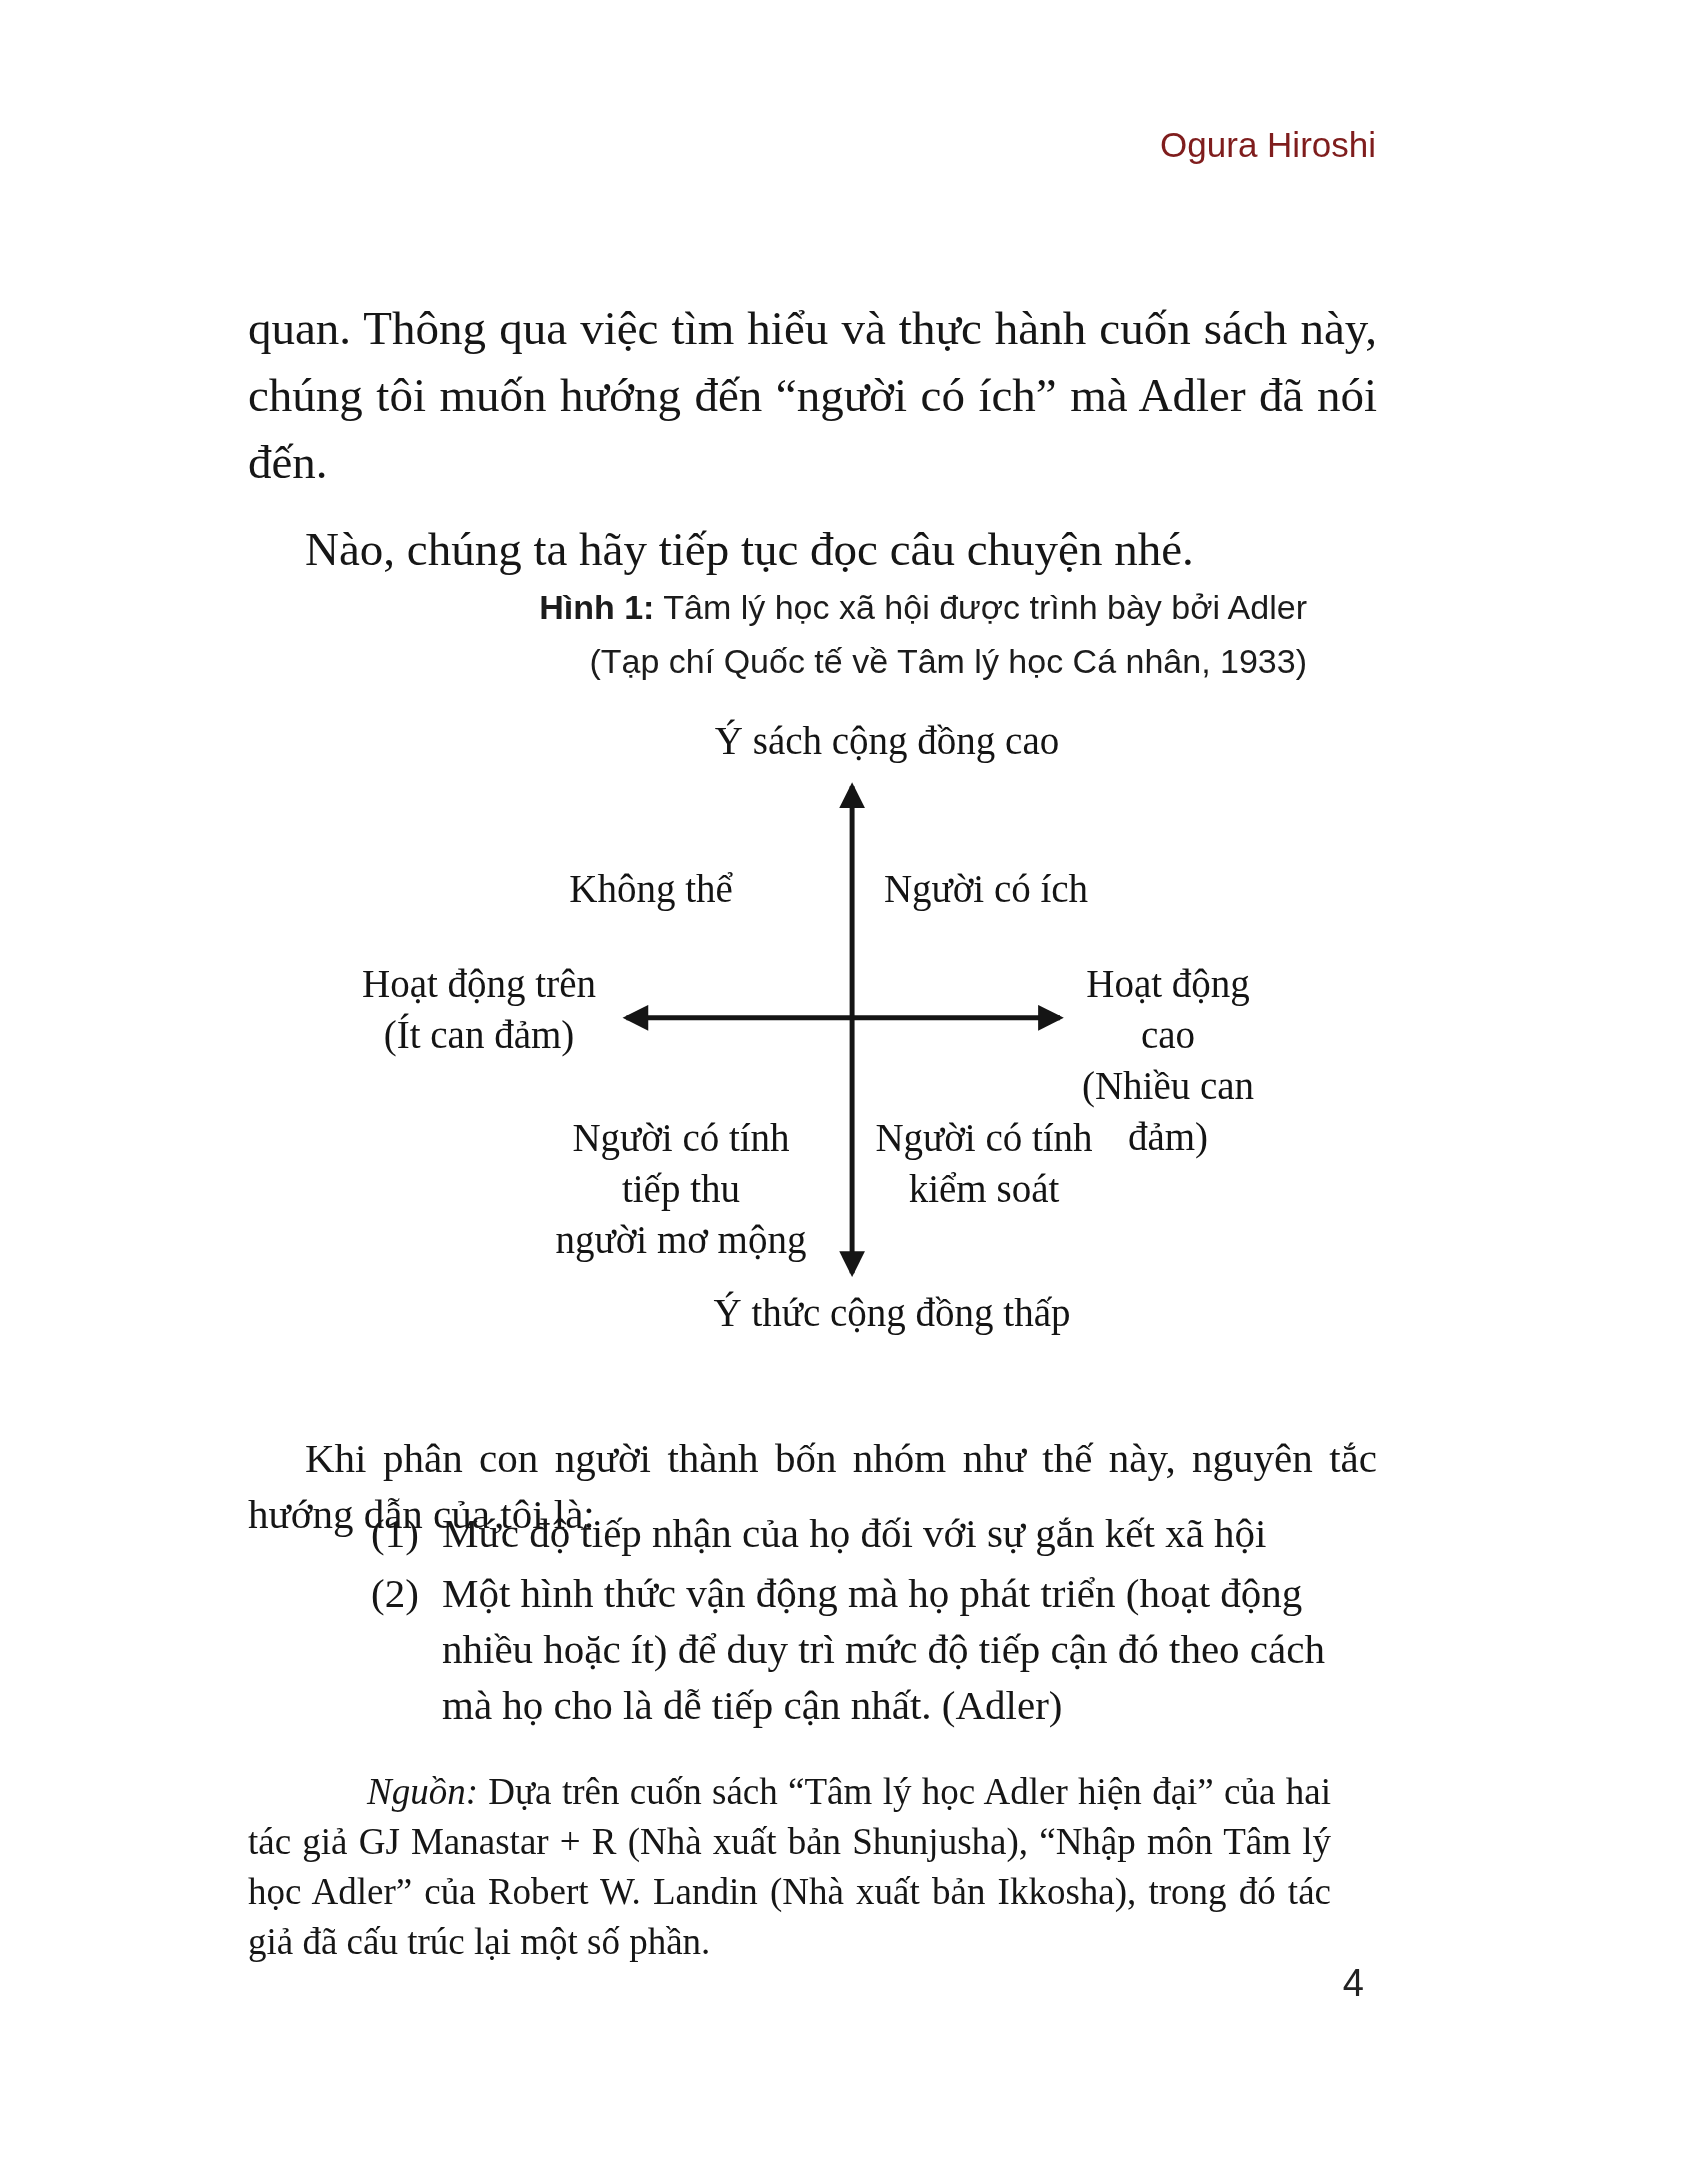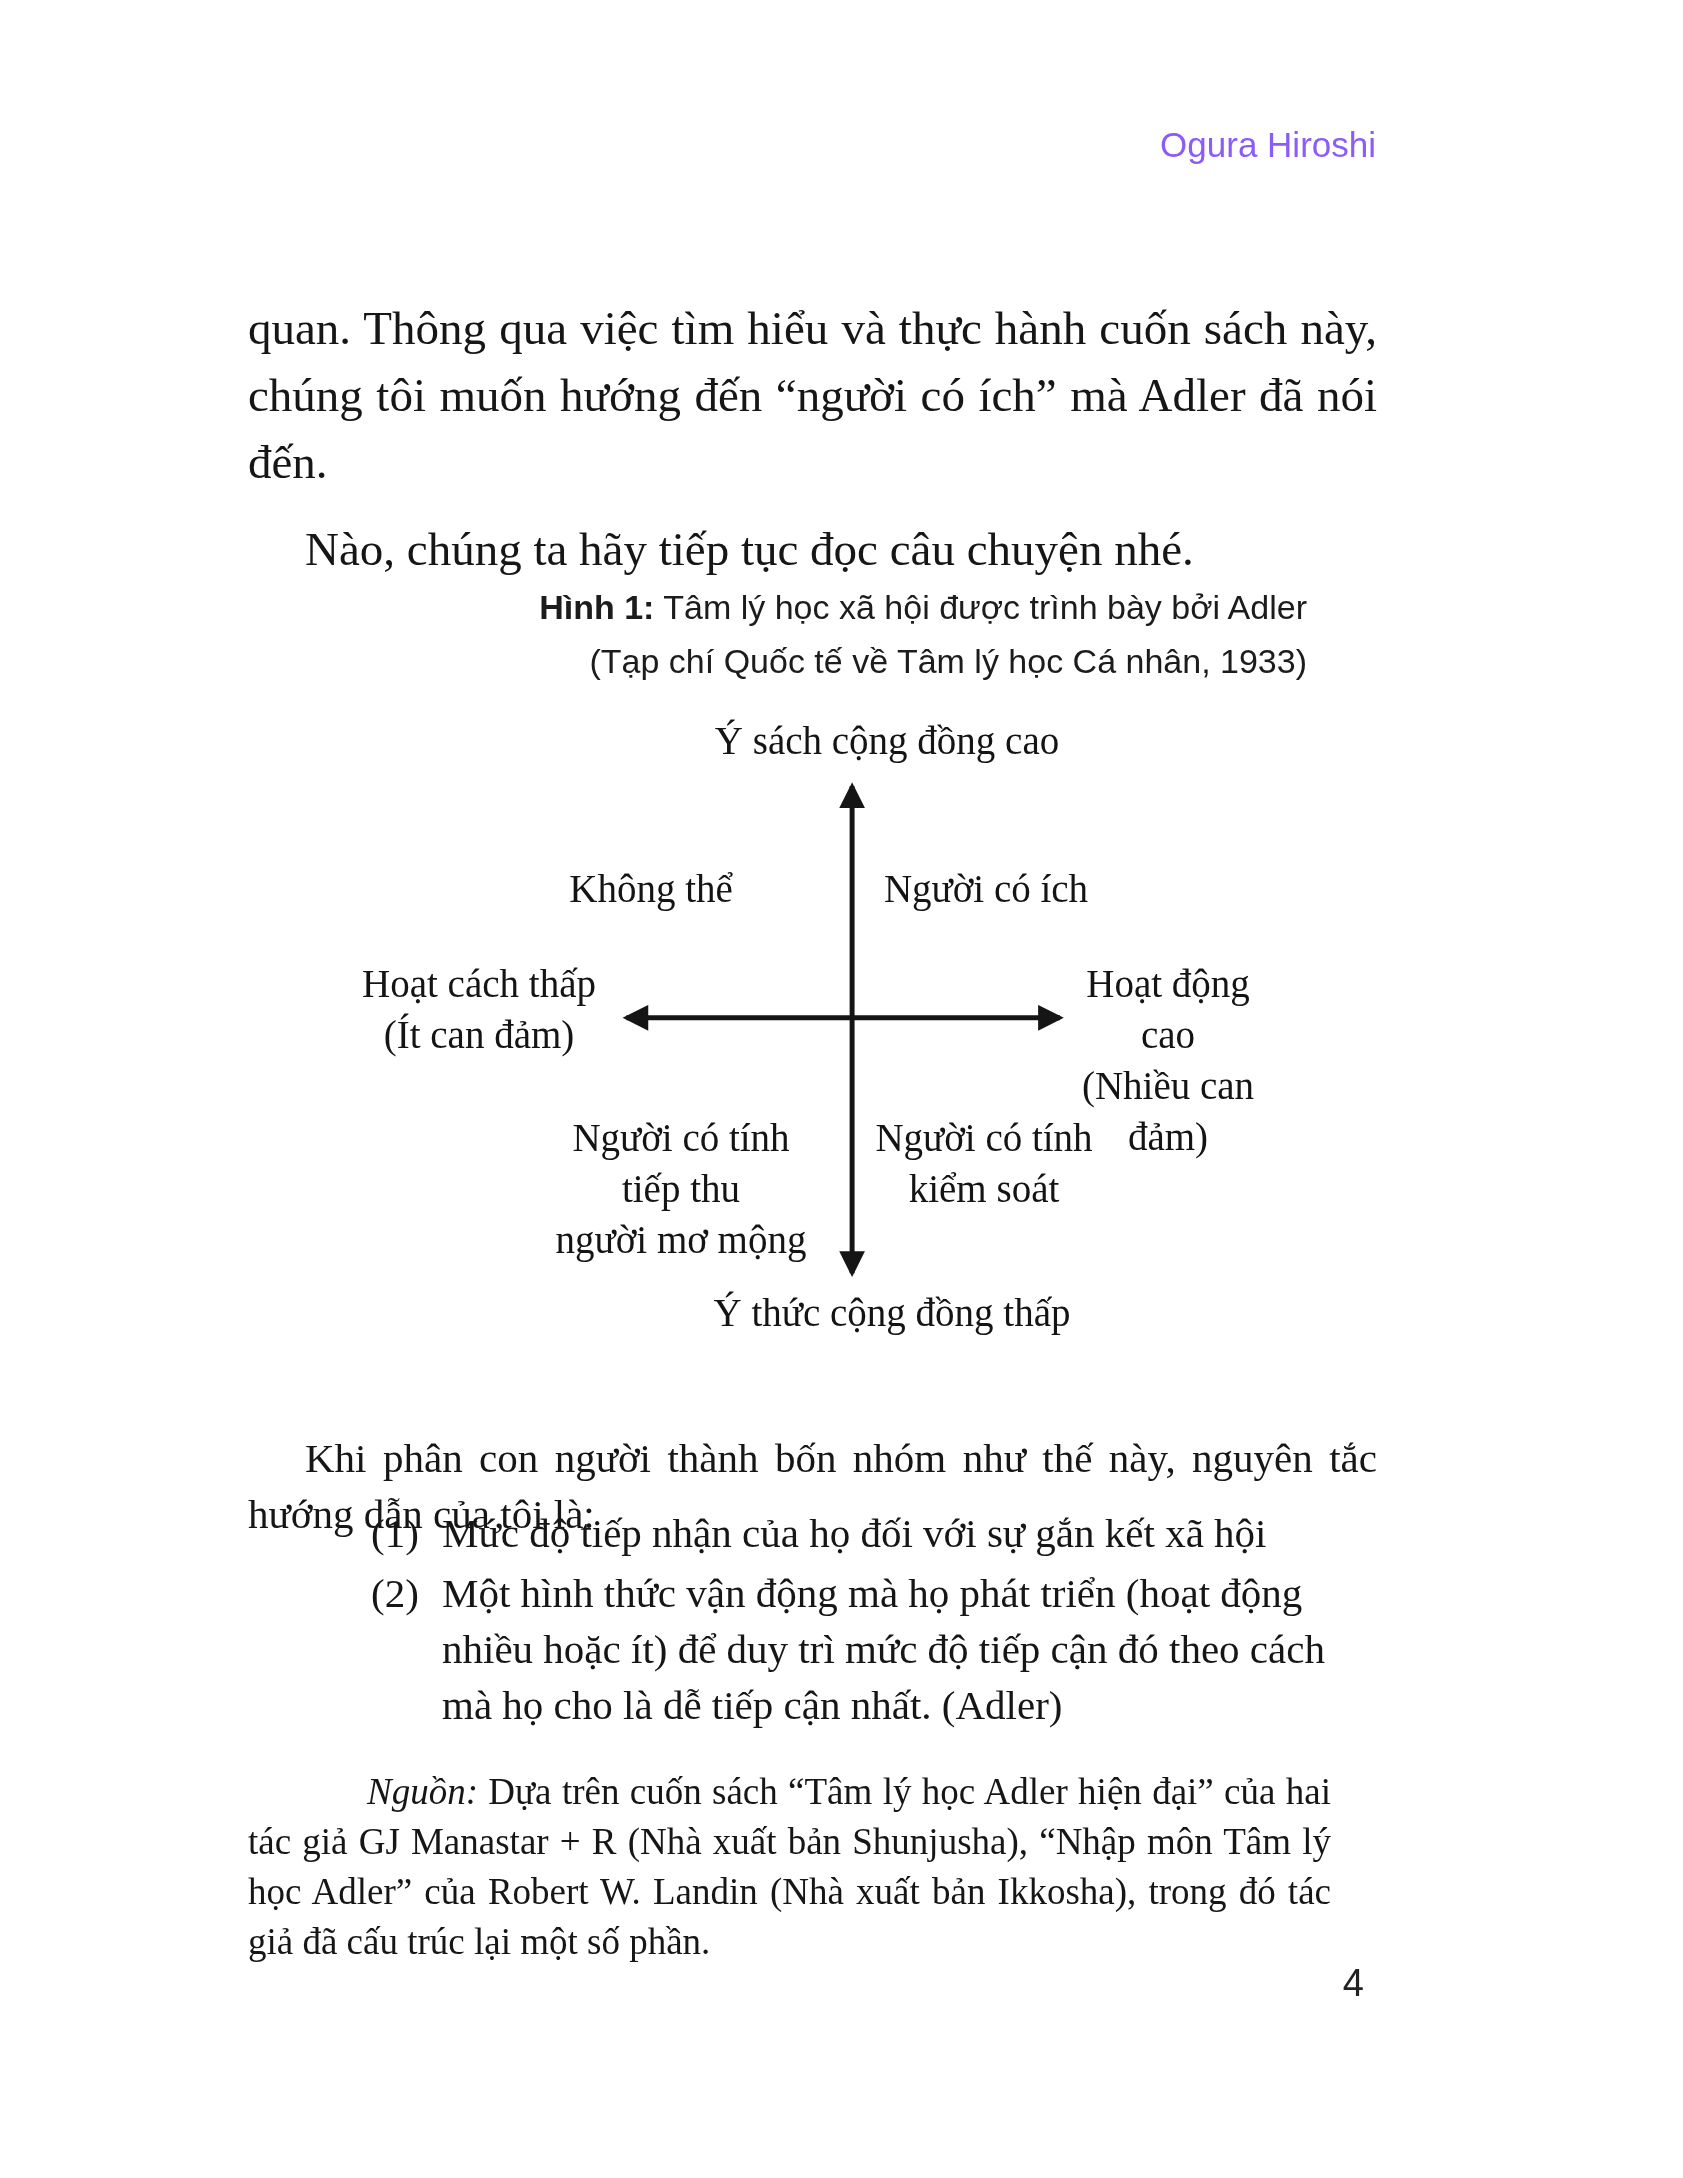--- a/index.html
+++ b/index.html
@@ -5,21 +5,21 @@
   html,body { margin:0; padding:0; background:#e8e8e8; }
   .page {
     position:relative; width:1683px; height:2178px; margin:0 auto;
     background:#ffffff; overflow:hidden;
     font-family:"Liberation Serif","DejaVu Serif",serif; color:#161616;
   }
 
   .running-head {
     position:absolute; top:125px; right:307px;
     font-family:"Liberation Sans","DejaVu Sans",sans-serif;
-    font-size:35px; color:#8b5cf6;
+    font-size:35px; color:#7f1d1d;
   }
 
   .p1 {
     position:absolute; left:248px; top:248px; width:1129px;
     font-size:47px; line-height:67px; text-align:justify;
   }
   .p2 {
     position:absolute; left:248px; top:473px; width:1129px;
     font-size:47px; line-height:59px; text-indent:57px;
   }
@@ -98,21 +98,21 @@
           <path d="M0,0 L10,5 L0,10 z" fill="#151515"></path>
         </marker>
       </defs>
       <line x1="610" y1="84" x2="610" y2="576" stroke="#151515" stroke-width="5" marker-start="url(#ah)" marker-end="url(#ah)"></line>
       <line x1="382" y1="318" x2="820" y2="318" stroke="#151515" stroke-width="5" marker-start="url(#ah)" marker-end="url(#ah)"></line>
     </svg>
 
     <div class="lbl lbl-axis-top">Ý sách cộng đồng cao</div>
     <div class="lbl lbl-quad-tl">Không thể</div>
     <div class="lbl lbl-quad-tr">Người có ích</div>
-    <div class="lbl lbl-axis-left">Hoạt cách thấp
+    <div class="lbl lbl-axis-left">Hoạt động trên
 (Ít can đảm)</div>
     <div class="lbl lbl-axis-right">Hoạt động cao
 (Nhiều can đảm)</div>
     <div class="lbl lbl-quad-bl">Người có tính
 tiếp thu
 người mơ mộng</div>
     <div class="lbl lbl-quad-br">Người có tính
 kiểm soát</div>
     <div class="lbl lbl-axis-bottom">Ý thức cộng đồng thấp</div>
   </div>

